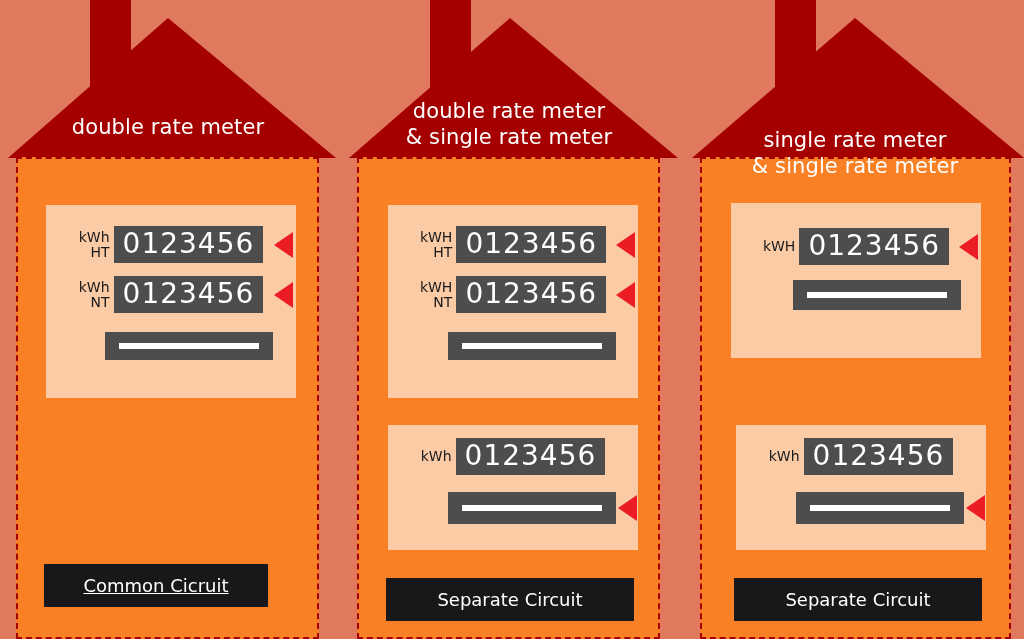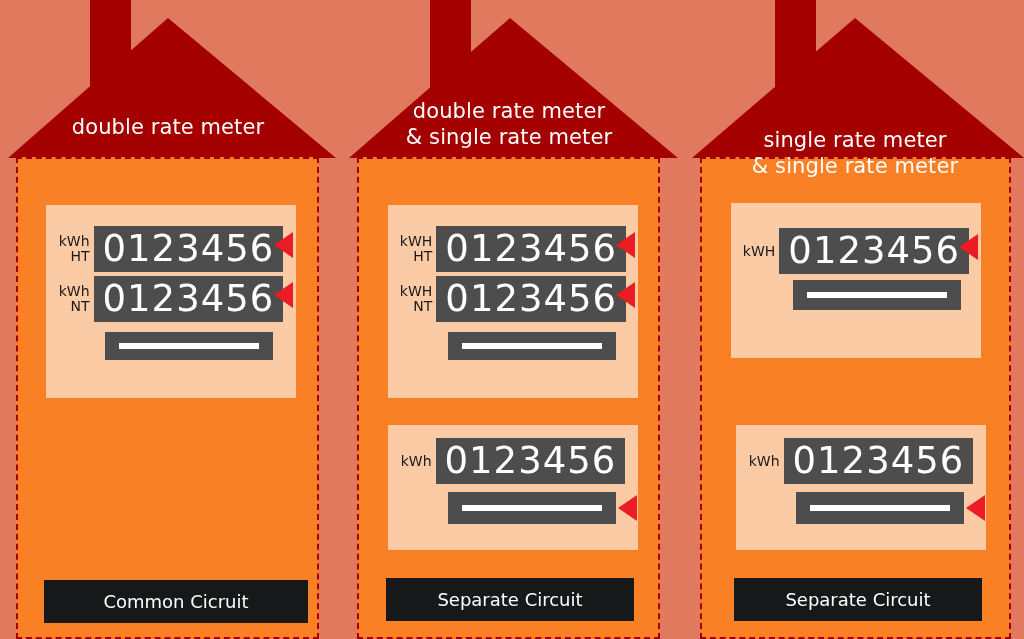--- a/index.html
+++ b/index.html
@@ -49,21 +49,21 @@
     font-size:14px;
     line-height:15px;
     text-align:right;
     white-space:pre;
     padding-right:4px;
     font-weight:normal;
   }
   .digits{
     background:#4d4d4d;
     color:#ffffff;
-    font-size:37px;
+    font-size:28px;
     line-height:1;
     letter-spacing:1px;
     padding:4px 9px 5px 9px;
     white-space:pre;
     font-family:"DejaVu Sans", sans-serif;
   }
   .blank-bar{
     position:absolute;
     background:#4d4d4d;
     display:flex;
@@ -117,21 +117,21 @@
       <div class="arrow" style="left: 274px; top: 232px;"></div>
       <div class="meter-row" style="left: 46px; top: 276px; width: 250px; justify-content: center; z-index: 5;">
         <span class="unit">kWh
 NT</span>
         <span class="digits">0123456</span>
       </div>
       <div class="arrow" style="left: 274px; top: 282px;"></div>
       <div class="blank-bar" style="left: 105px; top: 332px; width: 168px; height: 28px; z-index: 5;">
         <div class="dash"></div>
       </div>
-      <div class="circuit" style="left: 44px; top: 580px; width: 264px; height: 43px;">Common Cicruit</div>
+      <div class="circuit" style="left: 44px; top: 564px; width: 224px; height: 43px; text-decoration: underline;">Common Cicruit</div>
     </div>
     <div class="house" style="left: 0px;">
       <svg class="roof-svg" width="1024" height="639">
         <polygon points="430,0 471,0 471,158 430,158" fill="#a40000"></polygon>
         <polygon points="510,18 678,158 349,158" fill="#a40000"></polygon>
       </svg>
       <div class="body-wall" style="left: 357px; top: 157px; width: 303px; height: 482px;"></div>
       <div class="roof-label" style="left: 359px; top: 98px; width: 300px;">double rate meter
 &amp; single rate meter</div>
       <div class="panel" style="left: 388px; top: 205px; width: 250px; height: 193px;"></div>

